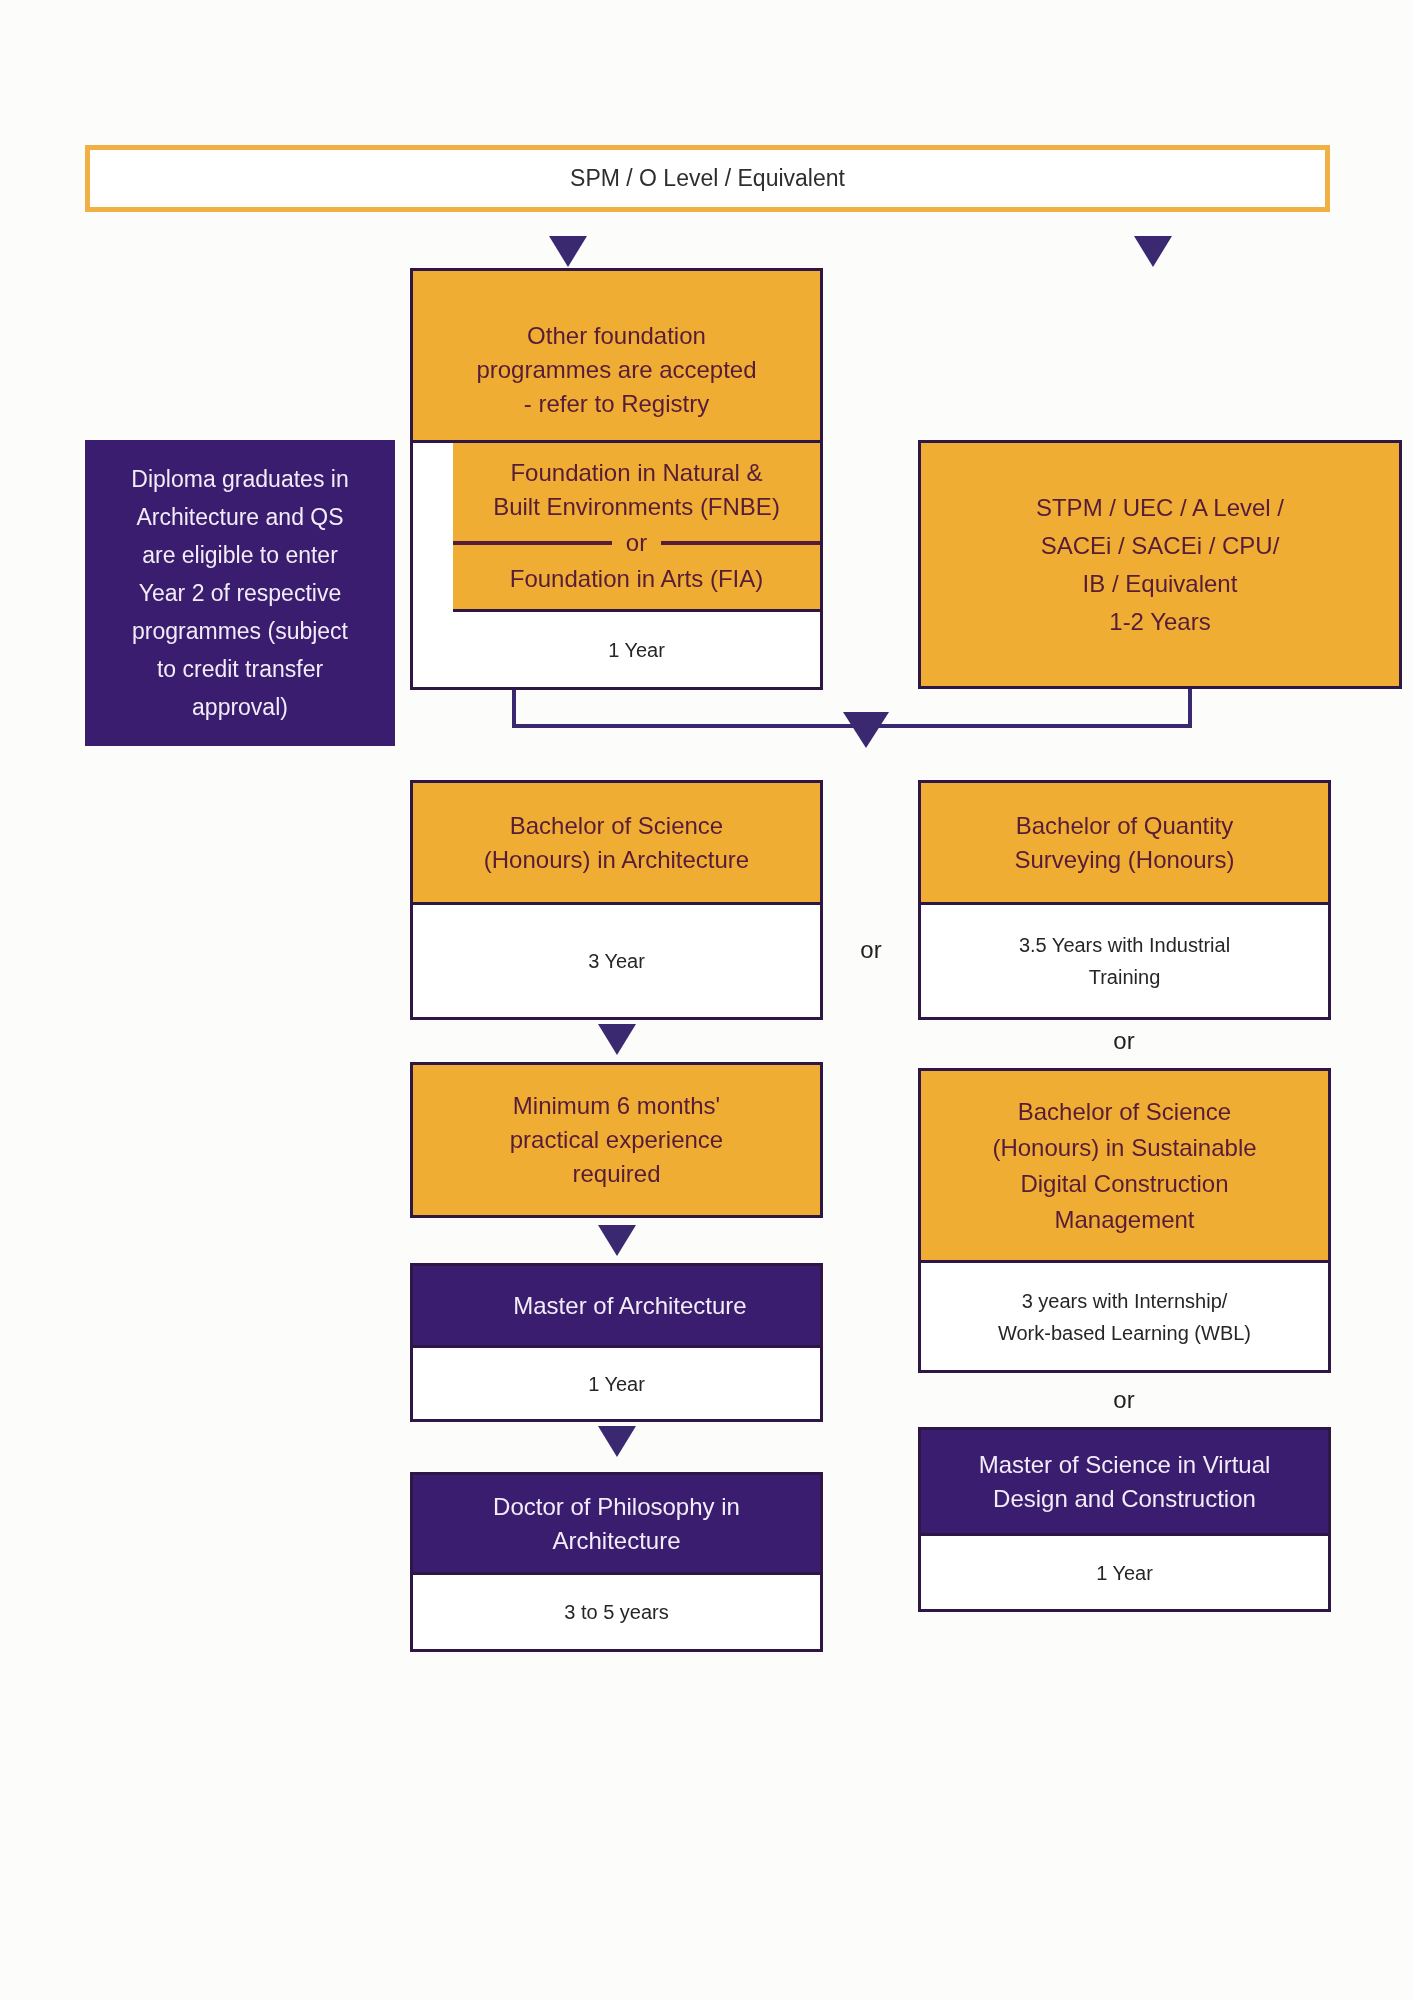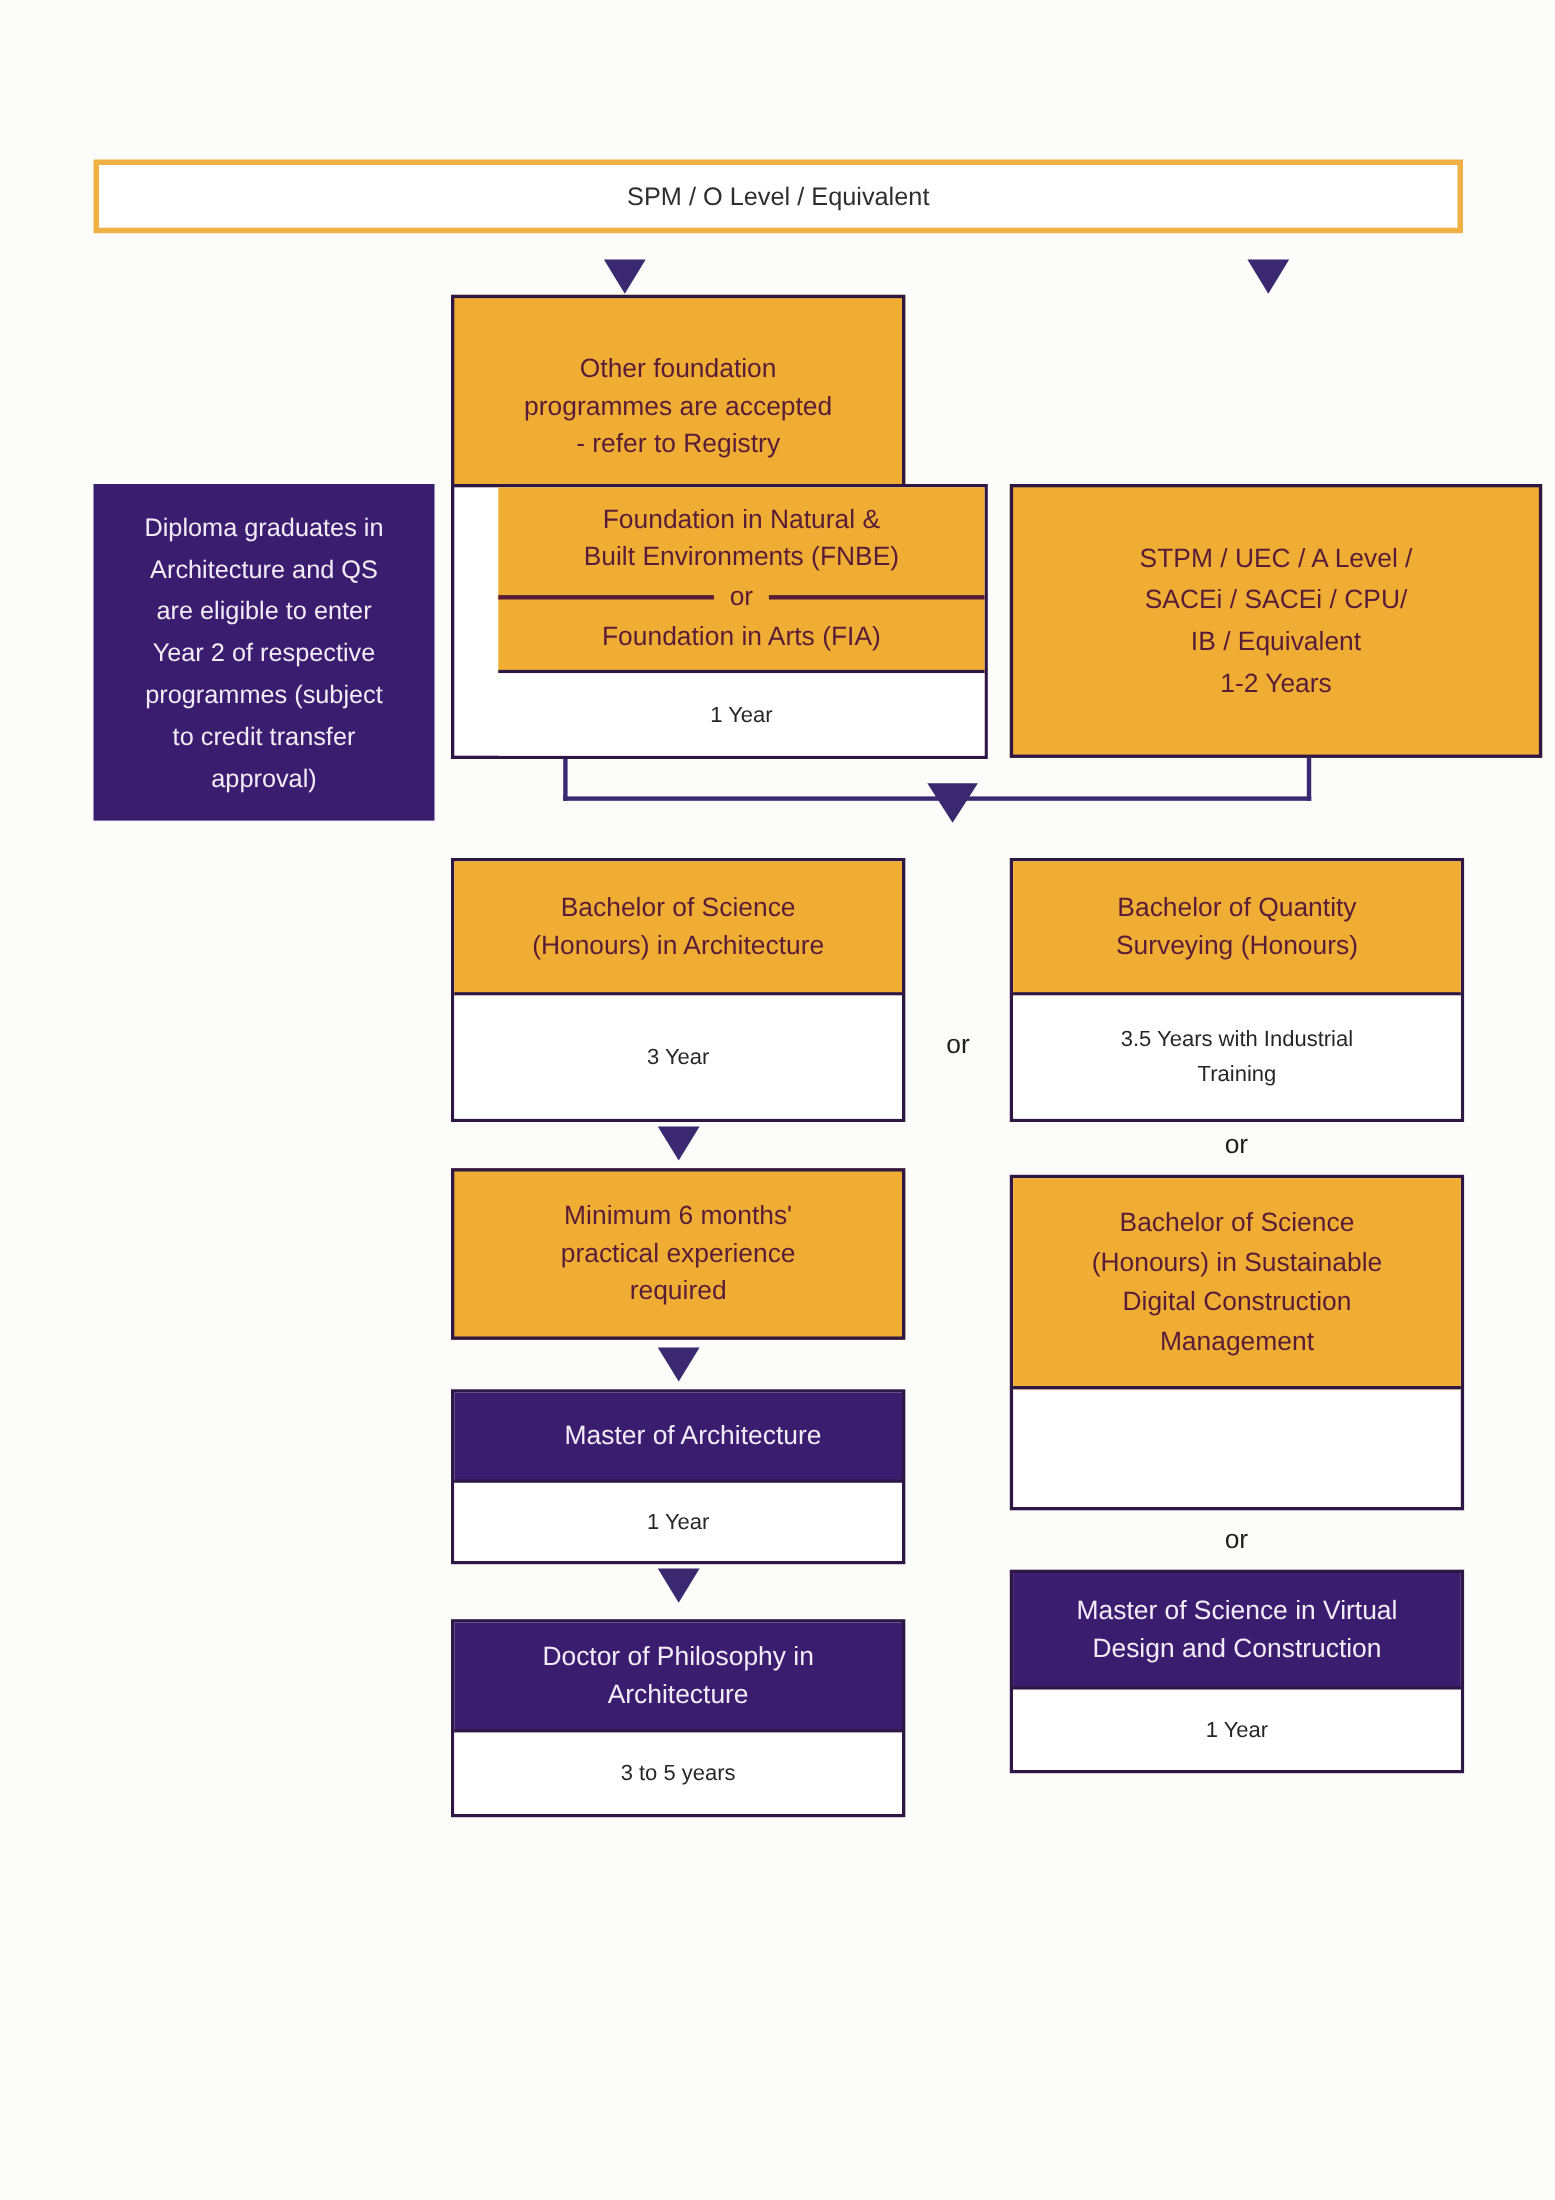--- a/index.html
+++ b/index.html
@@ -50,21 +50,21 @@
   <div class="node plain-purple" style="left:85px; top:440px; width:310px; height:306px;">
     <span class="pre">Diploma graduates in
 Architecture and QS
 are eligible to enter
 Year 2 of respective
 programmes (subject
 to credit transfer
 approval)</span>
   </div>
 
-  <div class="card" style="left:410px; top:440px; width:488px; height:250px;padding-left:40px;">
+  <div class="card" style="left:410px; top:440px; width:413px; height:250px;padding-left:40px;">
     <div class="card-head orange" style="height:169px;">
       <span class="pre">Foundation in Natural &amp;
 Built Environments (FNBE)</span>
       <div class="or-row">
         <div class="rule"></div>
         <span class="or-word">or</span>
         <div class="rule"></div>
       </div>
       <span class="pre">Foundation in Arts (FIA)</span>
     </div>
@@ -141,20 +141,24 @@
 
   <div class="or-label" style="left:1124px; top:1024px;">or</div>
 
   <div class="card" style="left:918px; top:1068px; width:413px; height:305px;">
     <div class="card-head orange" style="height:192px; line-height:36px;">
       <span class="pre">Bachelor of Science
 (Honours) in Sustainable
 Digital Construction
 Management</span>
     </div>
+    <div class="card-body">
+      <span class="pre">3 years with Internship/
+Work-based Learning (WBL)</span>
+    </div>
   </div>
 
   <div class="or-label" style="left:1124px; top:1383px;">or</div>
 
   <div class="card" style="left:918px; top:1427px; width:413px; height:185px;">
     <div class="card-head purple" style="height:106px;">
       <span class="pre">Master of Science in Virtual
 Design and Construction</span>
     </div>
     <div class="card-body">

